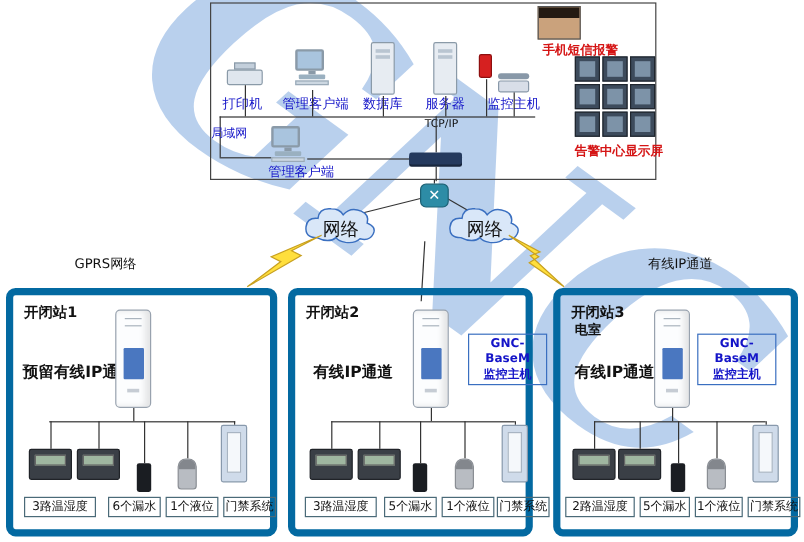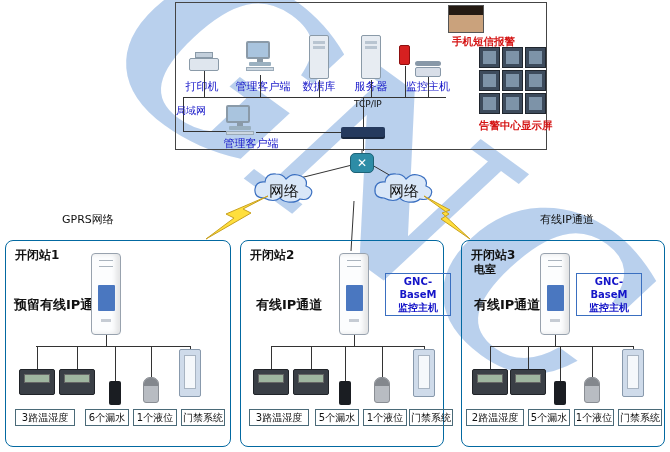--- a/index.html
+++ b/index.html
@@ -11,21 +11,21 @@
   .z1{z-index:1}.z2{z-index:2}.z3{z-index:3}
   .hline{position:absolute;height:1px;background:#333}
   .vline{position:absolute;width:1px;background:#333}
 
   .watermark{position:absolute;left:95px;top:40px;width:520px;text-align:center;
     font-family:"DejaVu Serif","Liberation Serif",serif;font-style:italic;font-weight:bold;
     font-size:235px;line-height:1;letter-spacing:-12px;color:rgba(100,150,215,.45);
     transform:rotate(36deg);pointer-events:none}
 
   .center-box{border:1px solid #444}
-  .station{border:1px solid #0369a1;border-radius:8px;background:transparent}
+  .station{border:6px solid #0369a1;border-radius:8px;background:transparent}
 
   .title{position:absolute;font-size:12px;font-weight:bold;color:#a33020;white-space:nowrap}
   .st-title{position:absolute;left:9px;top:6px;font-size:12px;font-weight:bold;color:#111;white-space:nowrap}
   .st-sub{position:absolute;left:12px;top:21px;font-size:11px;font-weight:bold;color:#111}
   .chan{position:absolute;font-size:13px;font-weight:bold;color:#111;white-space:nowrap}
   .blbl{position:absolute;font-size:11px;color:#1414c8;text-align:center;white-space:nowrap}
   .rlbl{position:absolute;font-size:10.5px;font-weight:bold;color:#d51515;white-space:nowrap}
   .tcpip{position:absolute;font-size:9px;color:#111}
   .netlbl{position:absolute;font-size:11px;color:#111;white-space:nowrap}
   .cloudlbl{position:absolute;width:40px;text-align:center;font-size:15px;color:#111}

